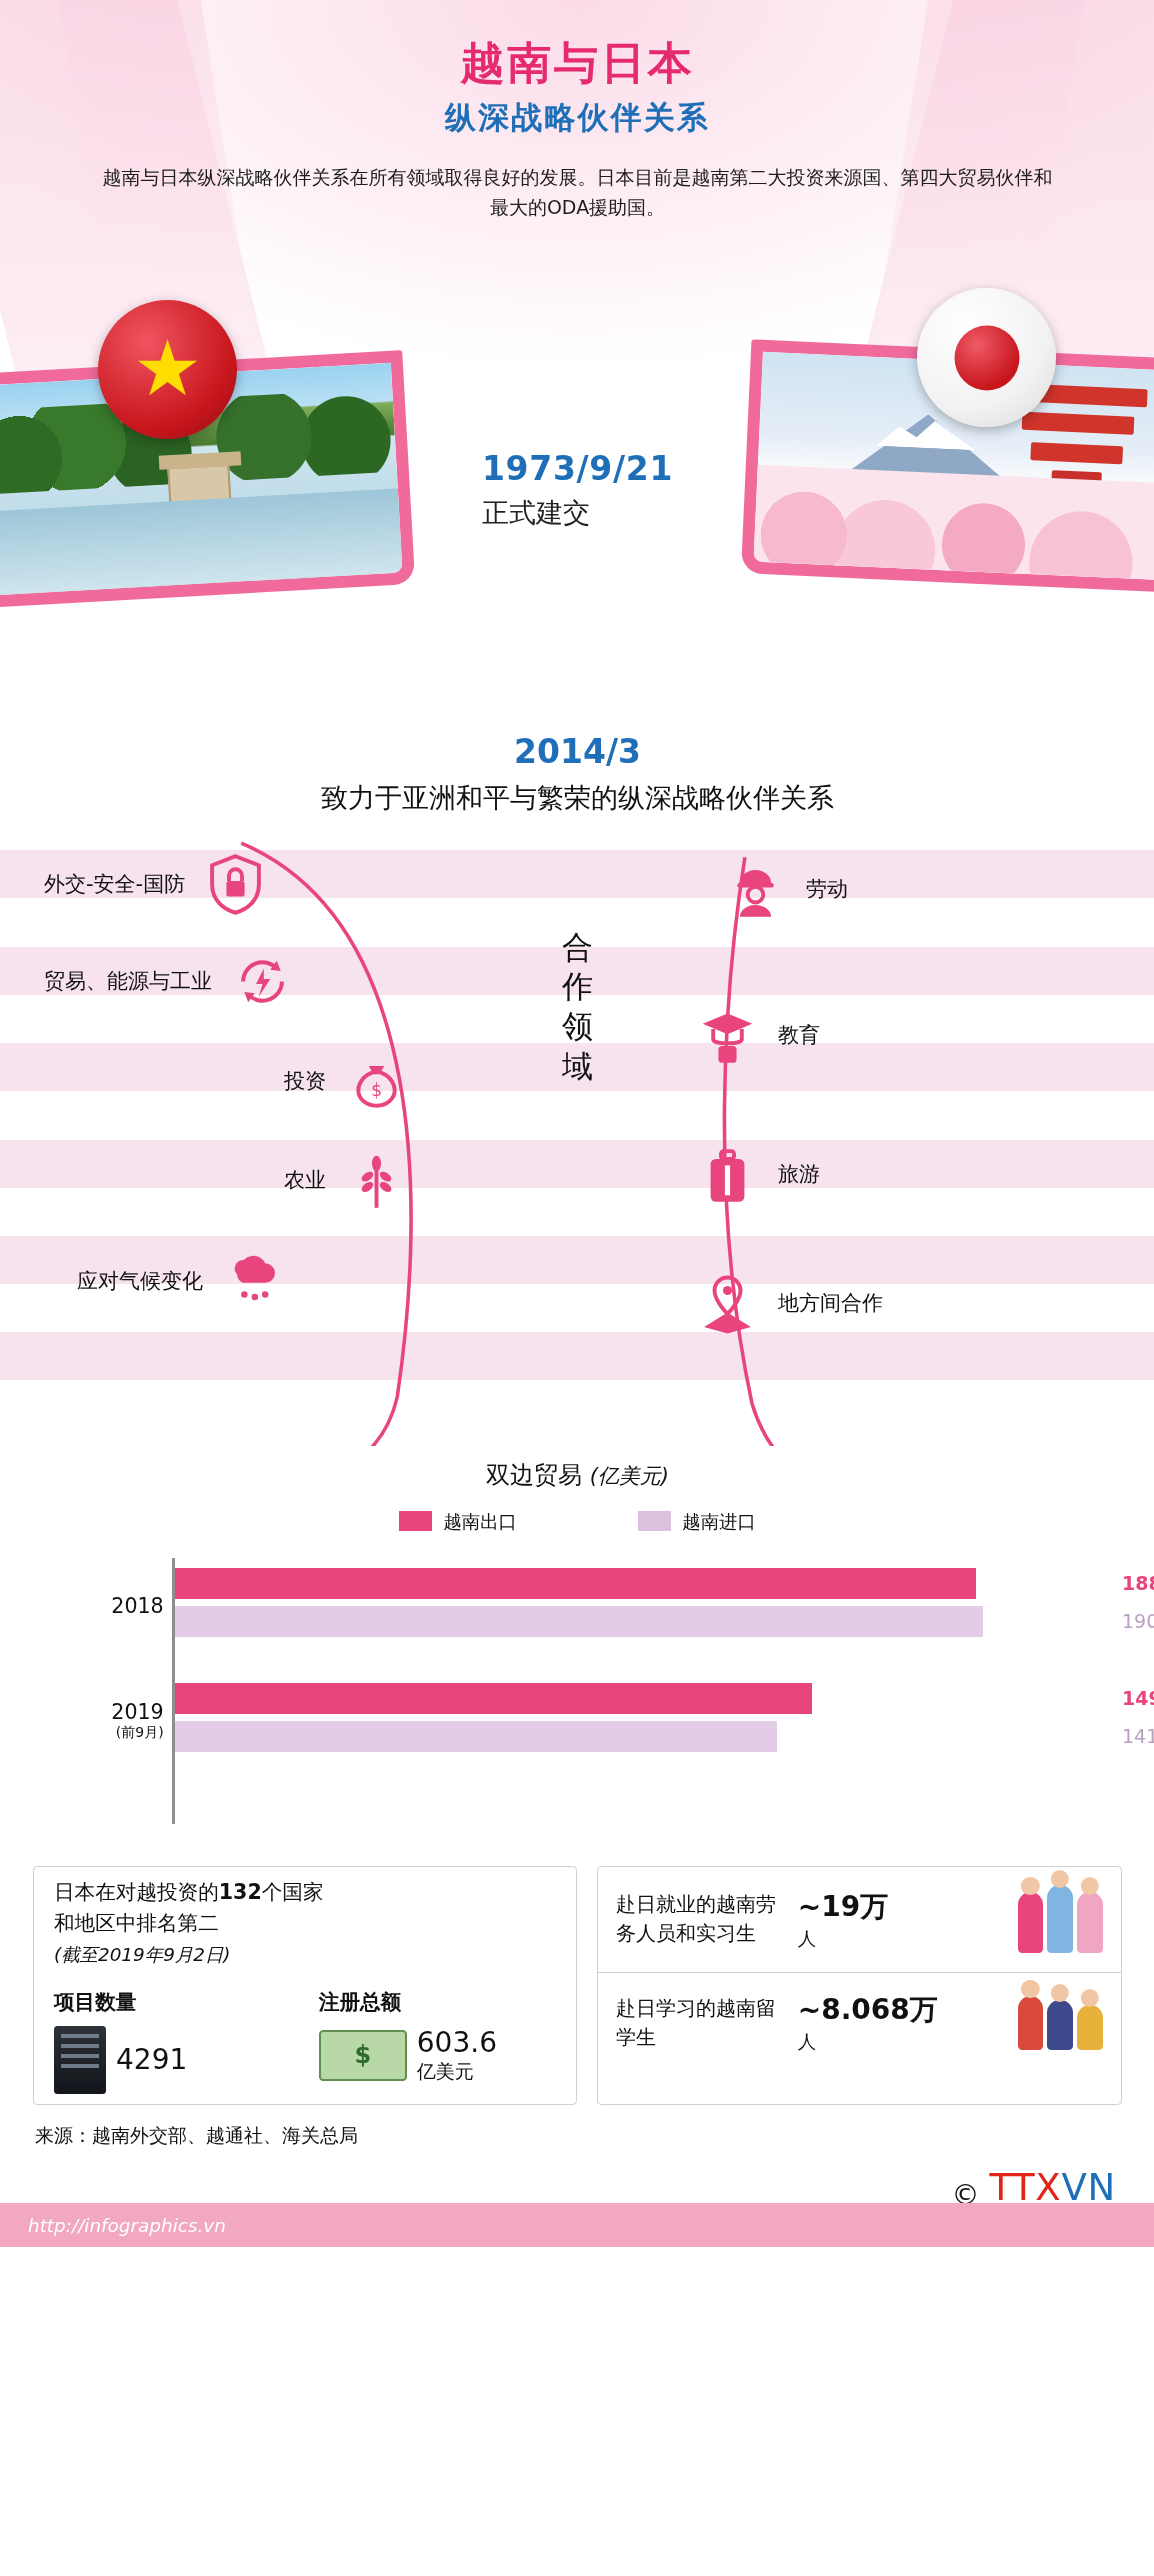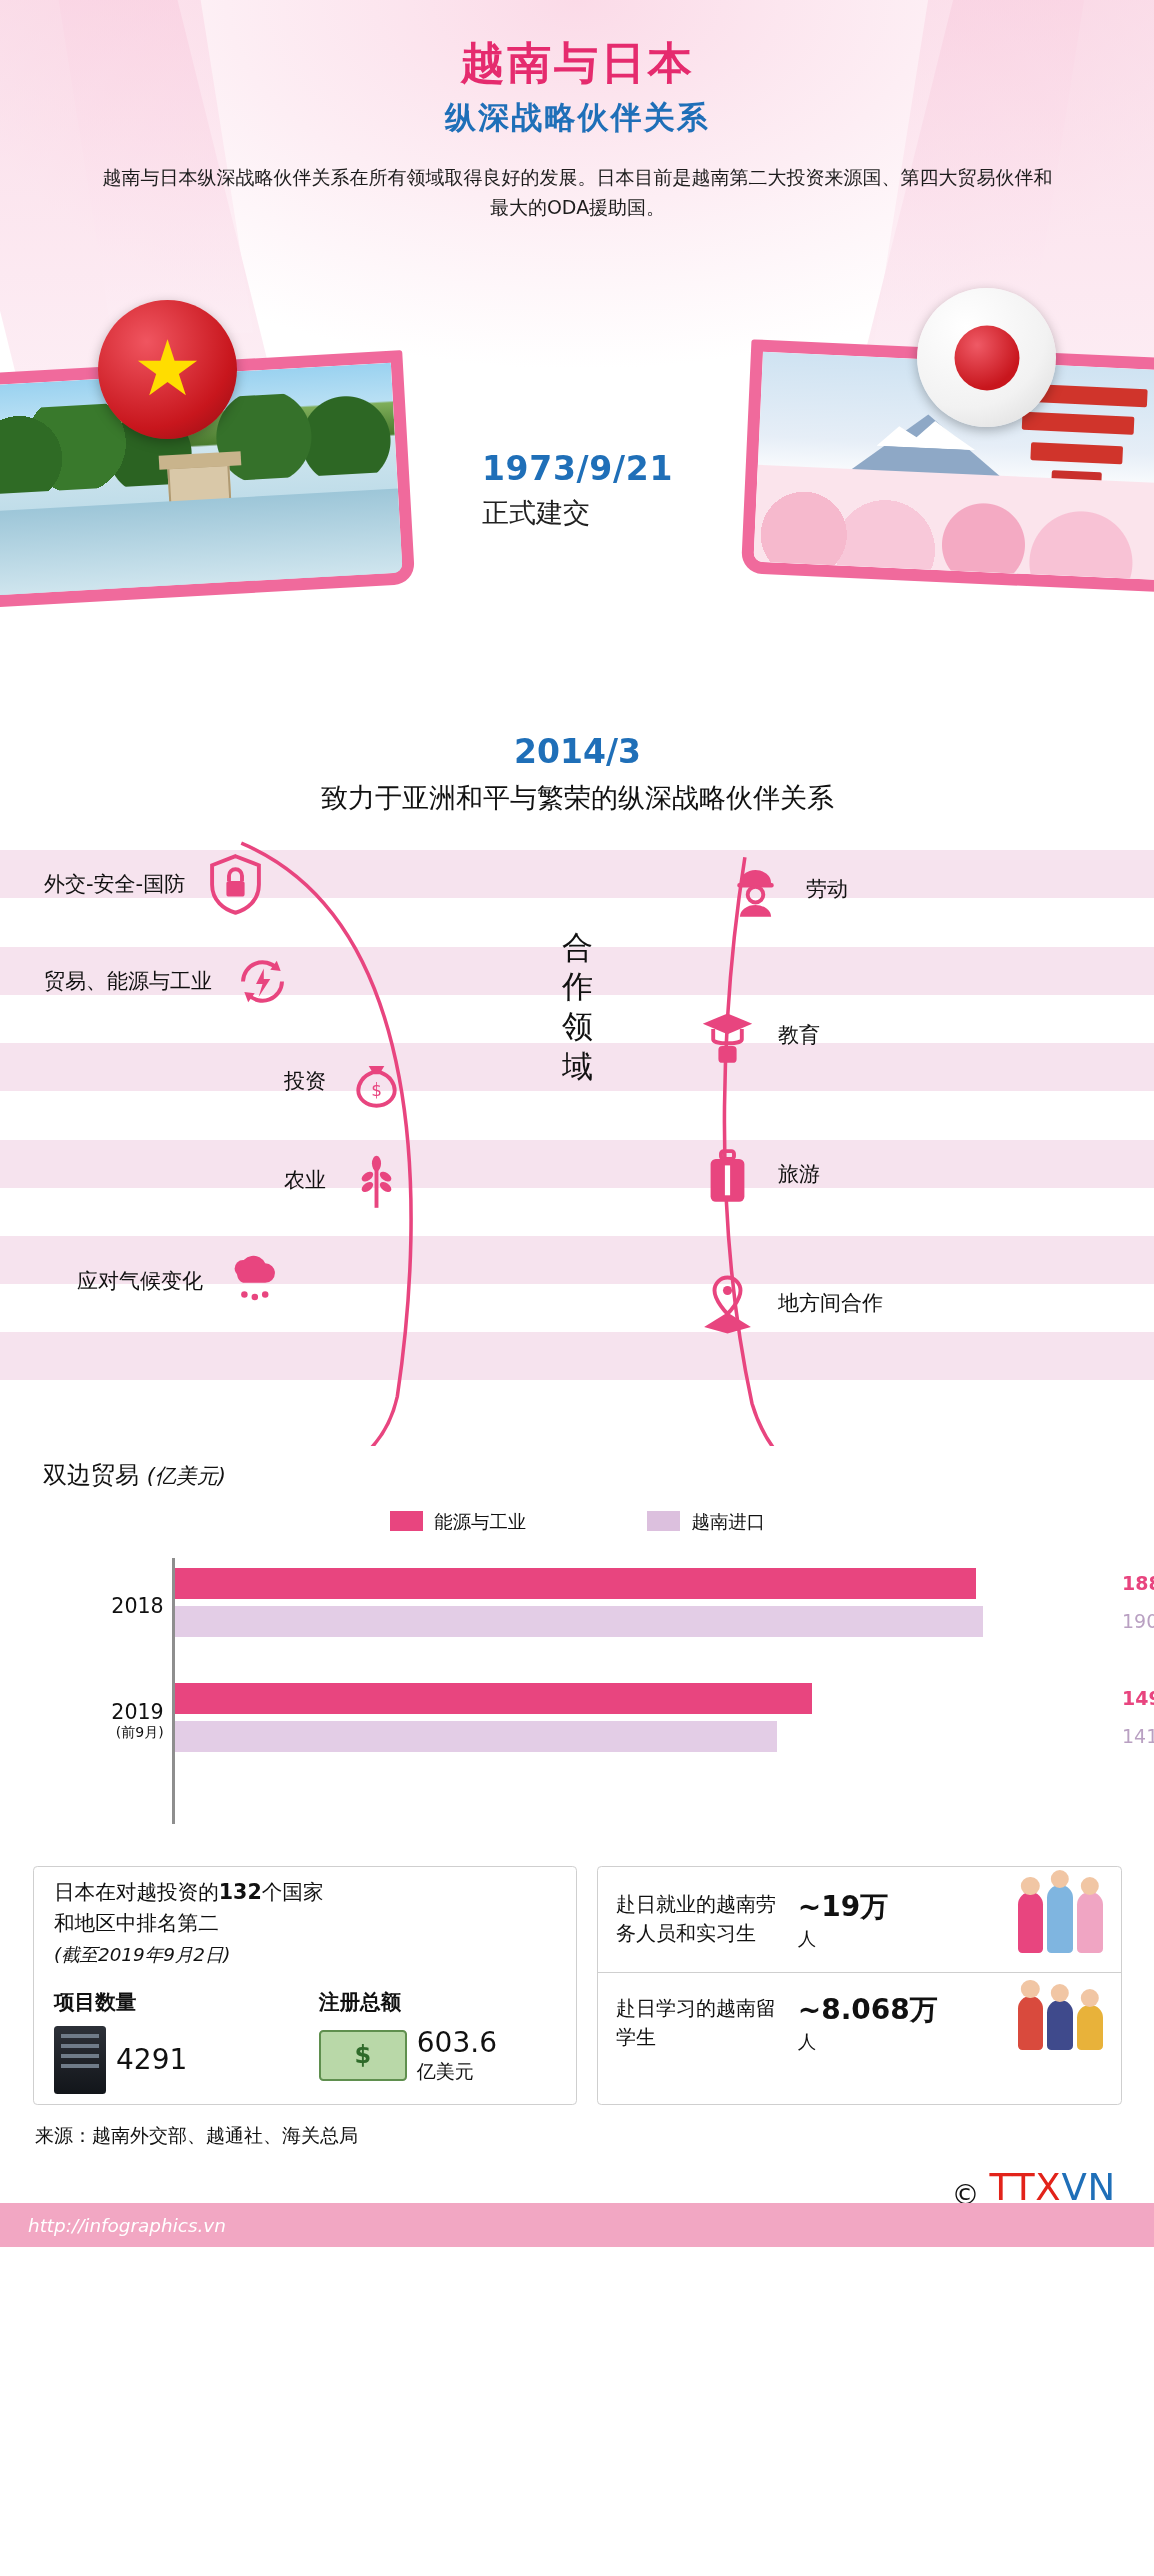--- a/index.html
+++ b/index.html
@@ -115,21 +115,21 @@
   .stripes { position:absolute; inset:0; }
   .stripes span { position:absolute; left:0; width:100%; height:48px; background:#f6e3ee; }
   .coop-center { position:absolute; left:50%; top:92px; transform:translateX(-50%);
     font-size:31px; color:#111; line-height:1.28; text-align:center; width:57px; }
   .item { position:absolute; display:flex; align-items:center; gap:18px; font-size:21px; color:#111; }
   .icon { width:65px; height:65px; position:relative; color:#e8457f; }
   .icon svg { width:65px; height:65px; display:block; }
 
   
   .trade { position:relative; margin-top:12.8px; padding:0 43px; }
-  .trade-title { text-align:left; font-size:24px; color:#111; }
+  .trade-title { text-align:center; font-size:24px; color:#111; }
   .trade-title i { font-style:italic; font-size:21px; }
   .legend { display:flex; justify-content:center; gap:121px; margin-top:18.4px; font-size:18.4px; color:#111; }
   .legend div { display:flex; align-items:center; gap:11.3px; }
   .swatch { width:33px; height:20px; display:inline-block; }
   .chart { position:relative; margin:24px 0 0 0; height:284px; }
   .axis { position:absolute; left:129px; top:0; bottom:18.4px; width:2.8px; background:#8e8e8e; }
   .grp { position:absolute; left:132px; right:0; }
   .bar { height:31px; position:relative; margin-bottom:7px; }
   .bar .fill { height:100%; }
   .bar .val { position:absolute; top:50%; transform:translateY(-50%); left:calc(100% + 10px);
@@ -363,21 +363,21 @@
 
   <div class="trade">
     <div class="trade-title">
       <span>双边贸易</span>
       <i>(亿美元)</i>
     </div>
 
     <div class="legend">
       <div>
         <span class="swatch" style="background:#e8457f"></span>
-        <span>能源与工业</span>
+        <span>越南出口</span>
       </div>
       <div>
         <span class="swatch" style="background:#dcc0de"></span>
         <span>越南进口</span>
       </div>
     </div>
 
     <div class="chart">
       <div class="axis"></div>
 

